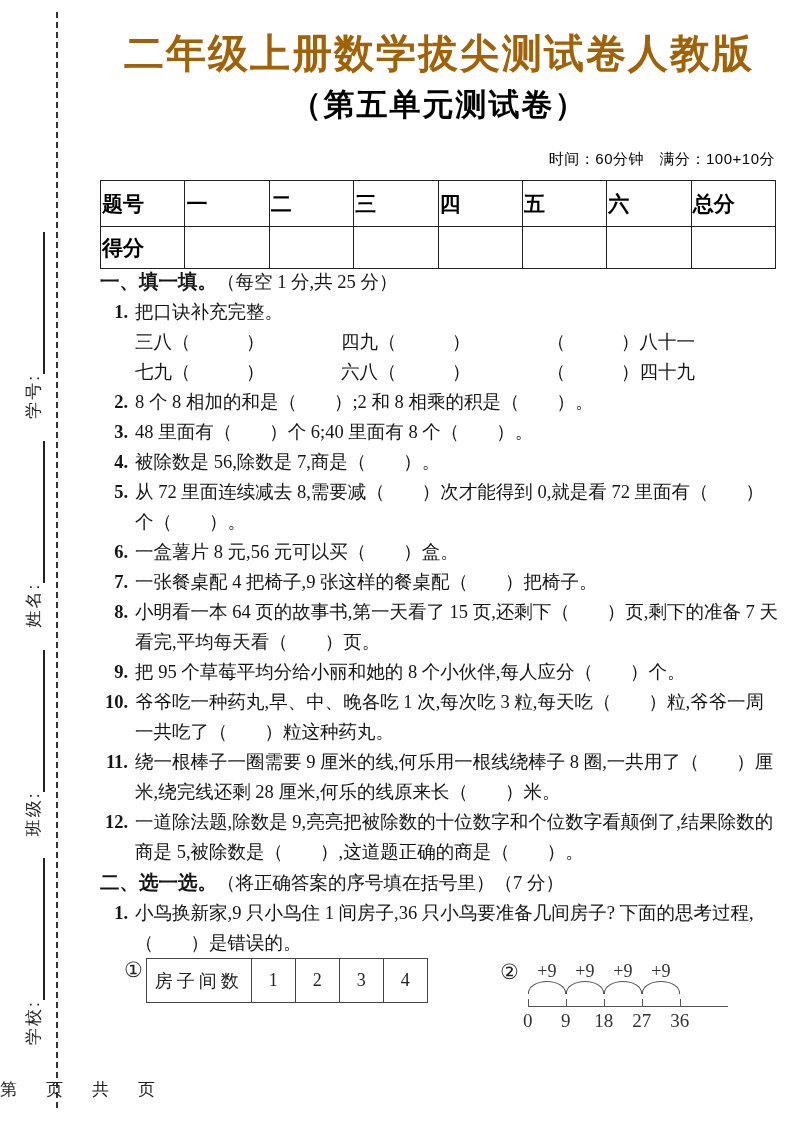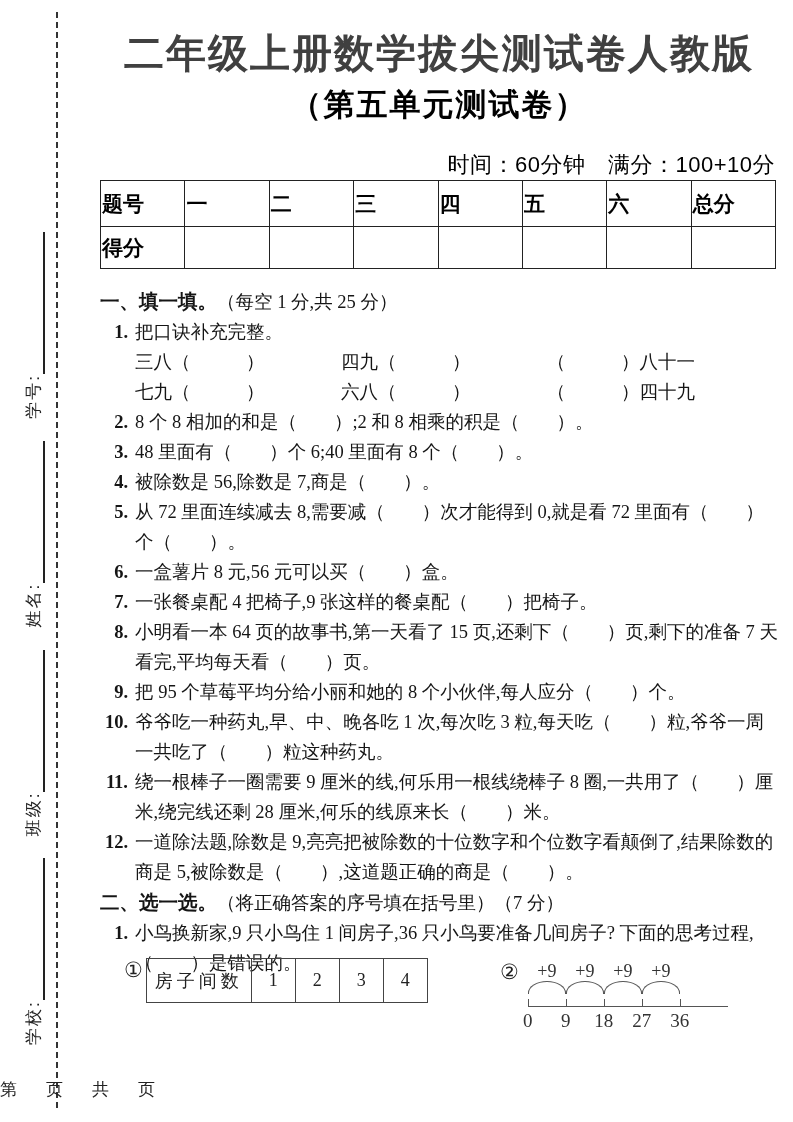--- a/index.html
+++ b/index.html
@@ -20,48 +20,48 @@
     font-family:"Liberation Sans","DejaVu Sans",sans-serif;
     font-size:17px;letter-spacing:2px;color:#222;
   }
   .sb-field{display:flex;align-items:flex-end;margin-right:22px;}
   .sb-label{white-space:nowrap;}
   .sb-line{display:inline-block;width:142px;border-bottom:2px solid #222;height:20px;}
   
   .page-title{
     position:absolute;left:100px;top:26px;width:678px;text-align:center;
     font-family:"Liberation Sans","DejaVu Sans",sans-serif;
-    font-size:40px;font-weight:700;letter-spacing:2px;color:#404040;white-space:nowrap;
+    font-size:40px;font-weight:700;letter-spacing:2px;color:#a16207;white-space:nowrap;
   }
   .page-subtitle{
     position:absolute;left:100px;top:84px;width:678px;text-align:center;
     font-family:"Liberation Sans","DejaVu Sans",sans-serif;
     font-size:31px;font-weight:700;letter-spacing:2px;color:#000;
   }
   .meta-line{
     position:absolute;top:150px;right:18px;
     font-family:"Liberation Sans","DejaVu Sans",sans-serif;
-    font-size:22px;color:#000;letter-spacing:0.5px;
+    font-size:15px;color:#000;letter-spacing:0.5px;
   }
   
   .score-table{
     position:absolute;left:100px;top:180px;width:676px;
     border-collapse:collapse;table-layout:fixed;
     font-family:"Liberation Sans","DejaVu Sans",sans-serif;
   }
   .score-table td{
     border:1.5px solid #222;vertical-align:middle;
     font-size:21px;font-weight:700;color:#000;
   }
   .score-table tr:first-child td{height:43px;}
   .score-table tr:last-child td{height:39px;}
   
   .main{
     position:absolute;left:100px;top:266px;width:678px;
-    font-size:18.5px;line-height:30px;color:#151515;margin-top:20px;
+    font-size:18.5px;line-height:30px;color:#151515;
   }
   .sec-head{display:block;}
   .sec-head .bold{font-weight:700;font-family:"Liberation Sans","DejaVu Sans",sans-serif;font-size:19.5px;}
   .q{display:flex;}
   .qnum{flex:none;width:28px;text-align:right;margin-right:7px;font-weight:700;}
   .qtext{flex:1;}
   .kou-grid{flex:1;display:grid;grid-template-columns:206px 206px auto;}
   
   .bottom-row{position:absolute;left:100px;top:956px;width:678px;height:100px;}
   .choice-group{position:absolute;left:24px;top:2px;display:flex;align-items:flex-start;}

